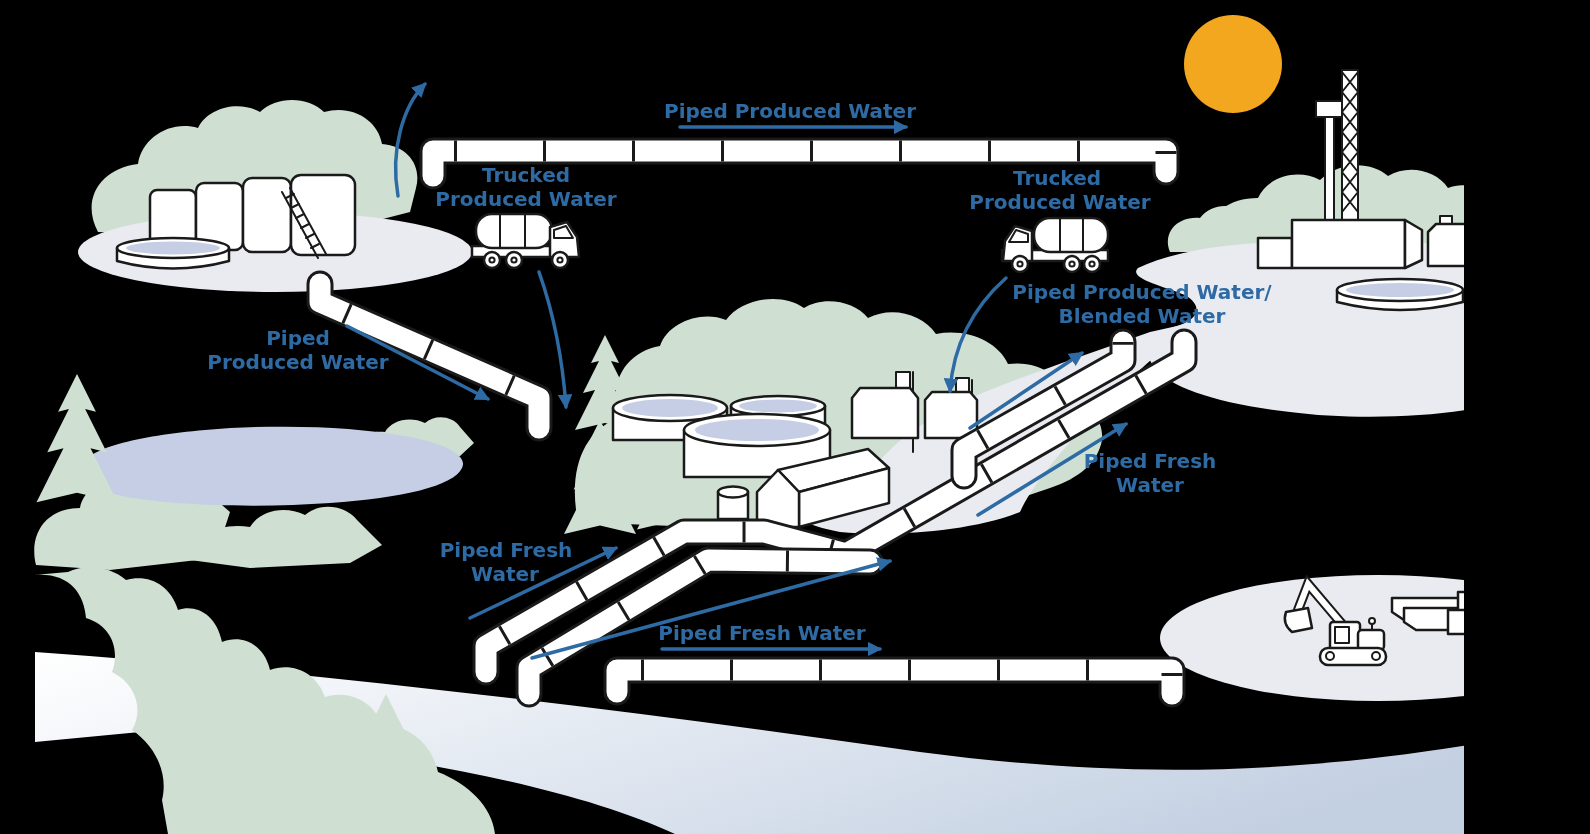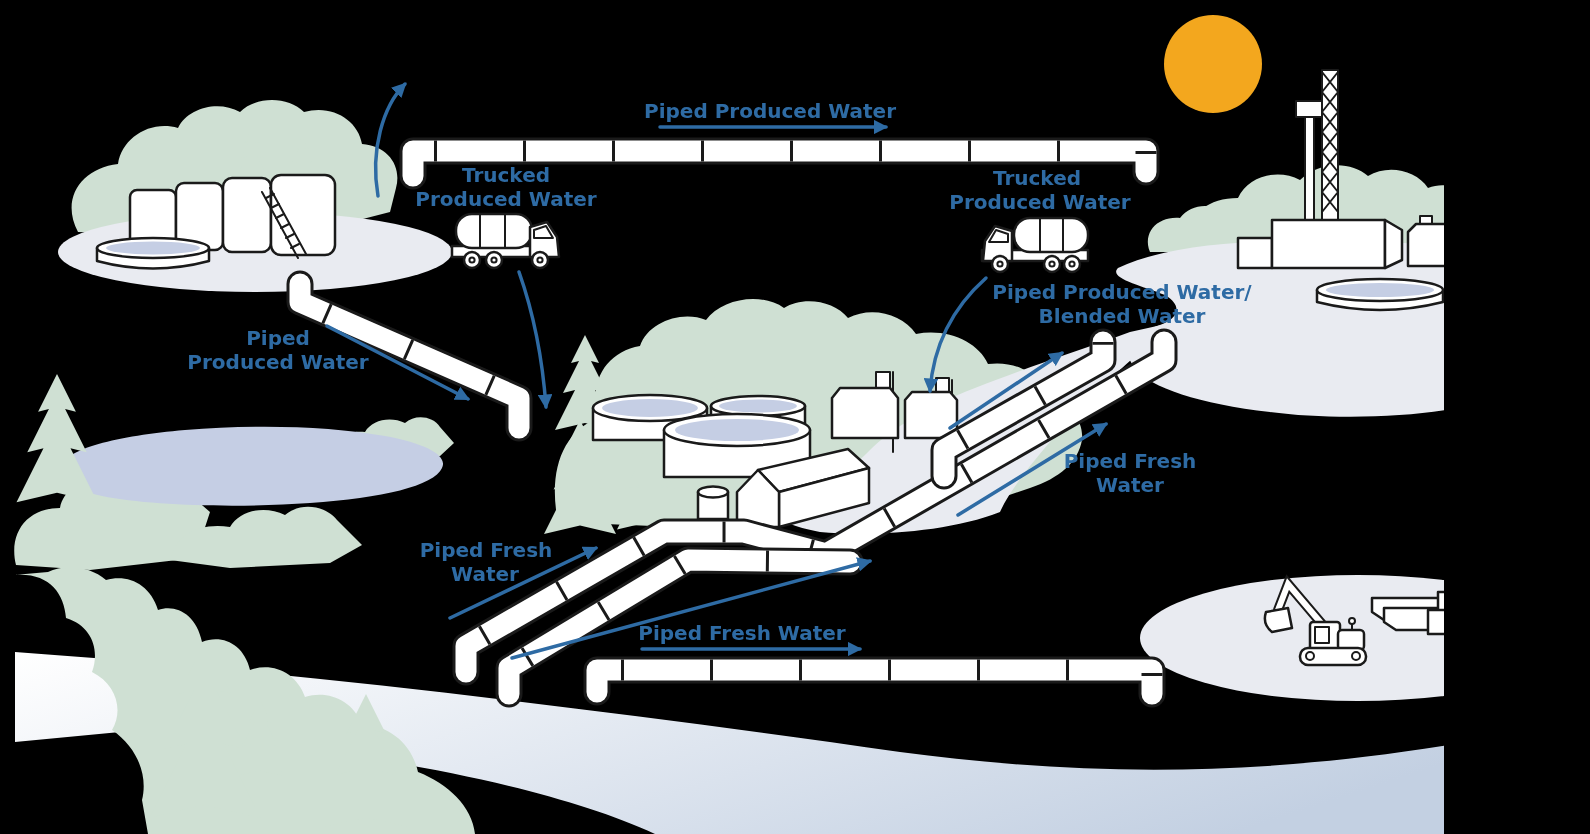--- a/index.html
+++ b/index.html
@@ -1,16 +1,16 @@
 <!DOCTYPE html>
 <html><head>
 <meta charset="utf-8">
 <style>
   html,body{margin:0;padding:0;background:#000;}
-  .stage{width:1444px;height:834px;position:relative;background:#000;overflow:hidden;}
+  .stage{width:1444px;height:834px;position:relative;background:#000;overflow:hidden;padding-left:20px;}
   svg{display:block;}
   .lbl{font-family:"DejaVu Sans","Liberation Sans",sans-serif;font-weight:bold;font-size:20px;fill:#2e6ba4;text-anchor:middle;}
   .pipe-outer{fill:none;stroke:#1a1a1a;stroke-width:27;stroke-linejoin:round;stroke-linecap:round;}
   .pipe-inner{fill:none;stroke:#ffffff;stroke-width:21;stroke-linejoin:round;stroke-linecap:round;}
   .pipe-joints{fill:none;stroke:#1a1a1a;stroke-width:21;stroke-linecap:butt;stroke-dasharray:3 86;stroke-dashoffset:-46;}
   .wht{fill:#ffffff;stroke:#1a1a1a;stroke-width:2.5;stroke-linejoin:round;}
   .wht-thin{fill:#ffffff;stroke:#1a1a1a;stroke-width:2;stroke-linejoin:round;}
   .ln{fill:none;stroke:#1a1a1a;stroke-width:2;stroke-linecap:round;}
   .grn{fill:#cfe0d3;stroke:none;}
   .pad{fill:#e9ebf1;stroke:none;}

